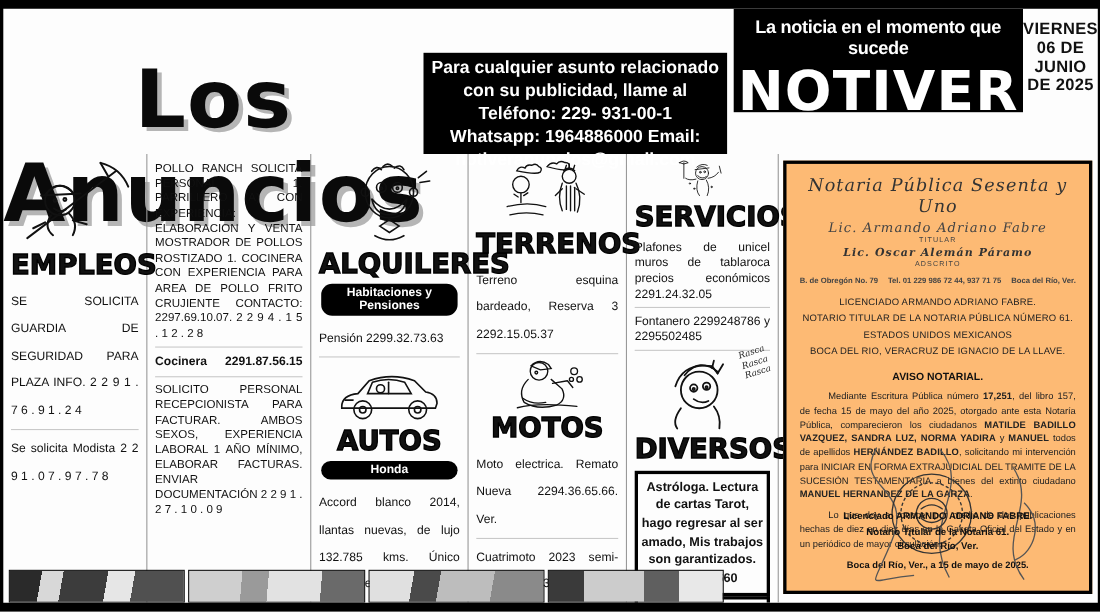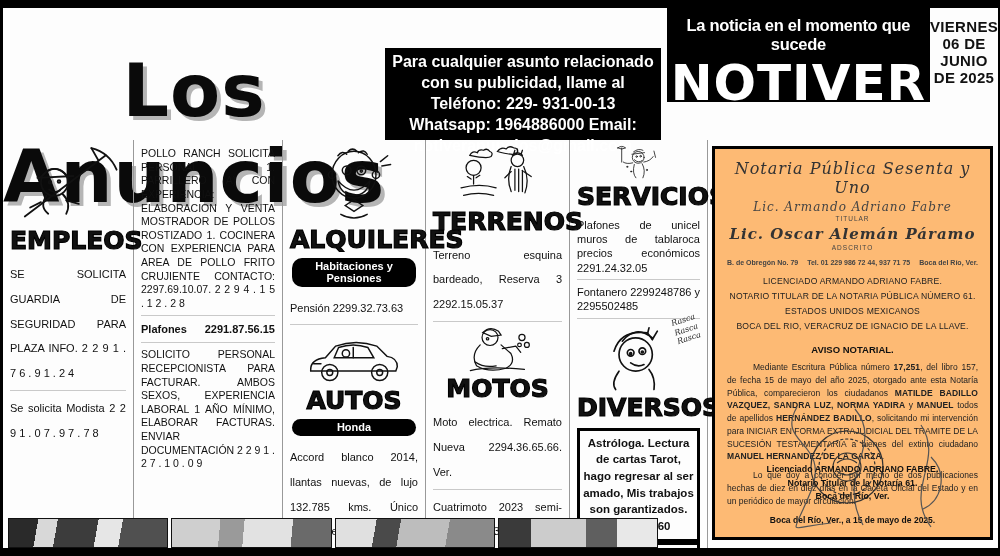--- a/index.html
+++ b/index.html
@@ -68,40 +68,40 @@
   .photo-seg { flex:1; border:1px solid #111; }
   .p1 { background:linear-gradient(100deg,#2a2a2a 0 18%,#d8d8d8 18% 30%,#3c3c3c 30% 55%,#e6e6e6 55% 70%,#505050 70% 100%); }
   .p2 { background:linear-gradient(95deg,#cfcfcf 0 30%,#9a9a9a 30% 45%,#e2e2e2 45% 75%,#6a6a6a 75% 100%); }
   .p3 { background:linear-gradient(100deg,#e0e0e0 0 25%,#4a4a4a 25% 40%,#bdbdbd 40% 70%,#8a8a8a 70% 100%); }
   .p4 { background:linear-gradient(90deg,#3a3a3a 0 20%,#cccccc 20% 55%,#5f5f5f 55% 75%,#e8e8e8 75% 100%); }
   
   .notary-box { position:relative; border:3px solid #000; height:100%; padding:10px 12px 6px; background:#fdba74; overflow:hidden; }
   .script-lg { text-align:center; font-family:"DejaVu Serif", serif; font-style:italic; font-size:16px; letter-spacing:1px; color:#333; }
   .script-md { text-align:center; font-family:"DejaVu Serif", serif; font-style:italic; font-size:12px; letter-spacing:1px; color:#444; margin-top:3px; }
   .micro-role { text-align:center; font-size:6.5px; letter-spacing:1px; color:#444; margin-top:1px; }
-  .script-md2 { text-align:center; font-family:"DejaVu Serif", serif; font-style:italic; font-weight:bold; font-size:15px; letter-spacing:1px; color:#333; margin-top:3px; }
+  .script-md2 { text-align:center; font-family:"DejaVu Serif", serif; font-style:italic; font-weight:bold; font-size:10px; letter-spacing:1px; color:#333; margin-top:3px; }
   .addr-row { display:flex; justify-content:space-between; font-size:7px; font-weight:bold; color:#444; margin-top:8px; }
   .caps-block { text-align:center; font-size:8.6px; line-height:1.75; color:#222; margin-top:8px; letter-spacing:0.2px; }
   .aviso-title { text-align:center; font-weight:bold; font-size:9.5px; margin-top:10px; }
   .aviso-par { font-size:8.5px; line-height:1.5; text-align:justify; text-indent:26px; margin-top:6px; color:#222; }
   .aviso-par b { letter-spacing:0.1px; }
   .place-date { text-align:center; font-size:8.5px; font-weight:bold; margin-top:8px; }
   .signer-block { position:absolute; left:0; right:0; bottom:34px; text-align:center; font-size:8.8px; font-weight:bold; line-height:1.5; }
   .sig-art { position:absolute; left:20px; bottom:6px; pointer-events:none; }
 </style>
 </head>
 <body>
 
 <div class="page">
 
   <div class="header-row">
     <div class="masthead">
       <div class="masthead-title">Los Anuncios</div>
       <div class="contact-bar">
-        <div>Para cualquier asunto relacionado con su publicidad, llame al  Teléfono: 229- 931-00-13</div>
+        <div>Para cualquier asunto relacionado con su publicidad, llame al  Teléfono: 229- 931-00-1</div>
         <div>Whatsapp: 1964886000 Email: notiveranuncios@gmail.com</div>
       </div>
     </div>
     <div class="brand">
       <div class="brand-box">
         <div class="brand-tagline">La noticia en el momento que sucede</div>
         <div class="brand-name">NOTIVER</div>
       </div>
       <div class="brand-date">VIERNES 06 DE JUNIO DE 2025</div>
     </div>
@@ -124,21 +124,21 @@
         <path d="M30 64 l-12 6 M58 62 l14 4"></path>
       </svg>
       <div class="section-title">EMPLEOS</div>
       <div class="ad">SE SOLICITA GUARDIA DE SEGURIDAD PARA PLAZA INFO. 2 2 9 1 . 7 6 . 9 1 . 2 4</div>
       <div class="ad last">Se solicita Modista 2 2 9 1 . 0 7 . 9 7 . 7 8</div>
     </div>
 
     <div class="col col2">
       <div class="ad tight caps">POLLO RANCH SOLICITA PERSONAL 1. PARRILLERO (A) CON EXPERIENCIA: ELABORACION Y VENTA MOSTRADOR DE POLLOS ROSTIZADO 1. COCINERA CON EXPERIENCIA PARA AREA DE POLLO FRITO CRUJIENTE CONTACTO: 2297.69.10.07. 2 2 9 4 . 1 5 . 1 2 . 2 8</div>
       <div class="ad split">
-        <span>Plafones</span>
+        <span>Cocinera</span>
         <span>2291.87.56.15</span>
       </div>
       <div class="ad tight caps last">SOLICITO PERSONAL RECEPCIONISTA PARA FACTURAR. AMBOS SEXOS, EXPERIENCIA LABORAL 1 AÑO MÍNIMO, ELABORAR FACTURAS. ENVIAR DOCUMENTACIÓN 2 2 9 1 . 2 7 . 1 0 . 0 9</div>
     </div>
 
     <div class="col col3">
       <svg class="mascot" width="100" height="96" viewBox="0 0 120 110">
         <ellipse cx="60" cy="42" rx="30" ry="32"></ellipse>
         <path d="M38 16 q6 -8 12 -2 M52 10 q6 -6 12 0 M66 12 q8 -6 12 2"></path>
         <circle cx="30" cy="42" r="5"></circle>

